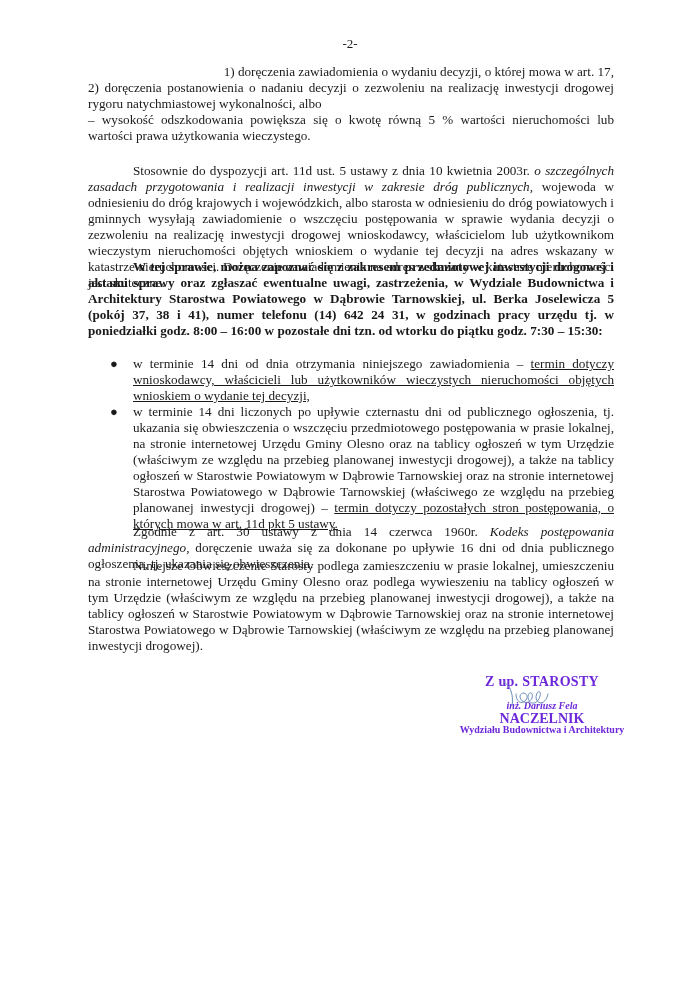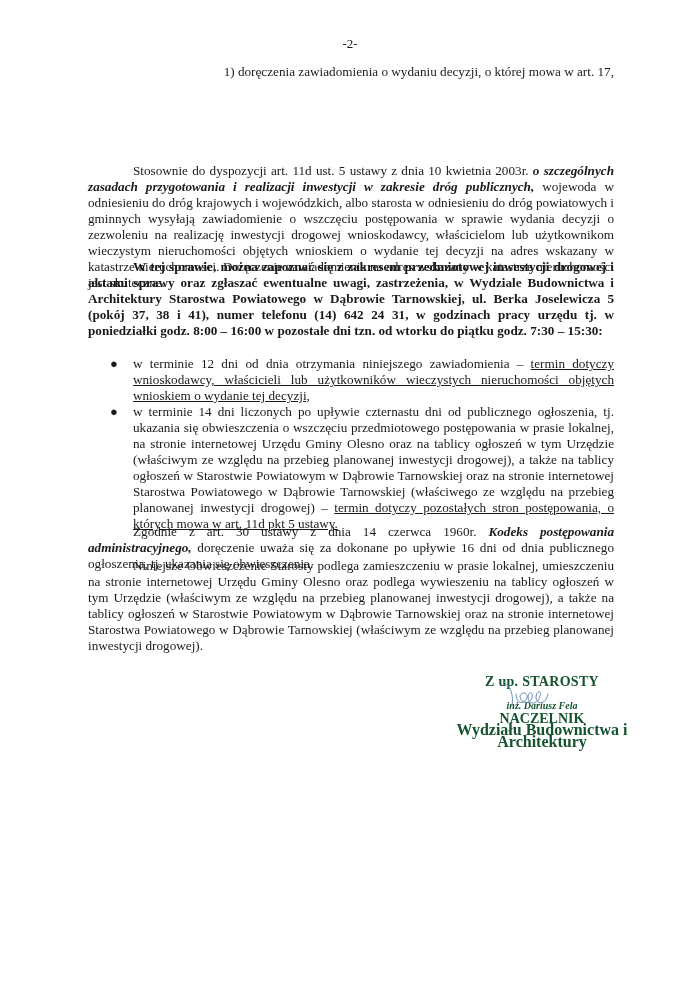--- a/index.html
+++ b/index.html
@@ -6,58 +6,60 @@
   body {
     width: 700px; height: 991px; background: #ffffff; position: relative; overflow: hidden;
     font-family: "Liberation Serif", "DejaVu Serif", serif;
     color: #1a1a1a;
   }
   .page { position: absolute; left: 88px; top: 0; width: 526px; font-size: 13.2px; line-height: 16px; }
   .pagenum { position: absolute; top: 36px; left: 0; width: 700px; text-align: center; font-size: 13px; }
   .block { position: absolute; left: 0; width: 526px; text-align: justify; }
   .p { text-indent: 45px; text-align: justify; margin: 0; }
   .line { display: block; text-align: right; }
-  i { font-style: italic; font-weight: bold; }
+  i { font-style: italic; }
   u { text-decoration: underline; }
   ul.bul { margin: 0; padding: 0; list-style: none; }
   ul.bul li { position: relative; padding-left: 45px; text-align: justify; }
   ul.bul li .dot { position: absolute; left: 22px; top: 0; font-size: 13px; }
-  .stamp { position: absolute; left: 452px; top: 674px; width: 180px; text-align: center; color: #14532d; font-family: "Liberation Serif", serif; }
+  .stamp { position: absolute; left: 452px; top: 674px; width: 180px; text-align: center; color: #6d28d9; font-family: "Liberation Serif", serif; }
   .stamp .s1 { font-size: 14px; font-weight: bold; letter-spacing: 0.3px; line-height: 16px; }
   .stamp .s2 { font-size: 10px; font-weight: bold; font-style: italic; line-height: 14px; }
   .stamp .s3 { font-size: 14px; font-weight: bold; line-height: 11px; }
-  .stamp .s4 { font-size: 16px; font-weight: bold; line-height: 12px; }
+  .stamp .s4 { font-size: 10px; font-weight: bold; line-height: 12px; }
   .sig { position: absolute; left: 500px; top: 680px; width: 60px; height: 30px; }
 </style>
 </head>
 <body>
 
 <div class="pagenum">-2-</div>
 
 <div class="page">
 
   <div class="block" style="top:64px;">
     <div class="line">1) doręczenia zawiadomienia o wydaniu decyzji, o której mowa w art. 17,</div>
+    <div class="p" style="text-indent:0">2) doręczenia postanowienia o nadaniu decyzji o zezwoleniu na realizację inwestycji drogowej rygoru natychmiastowej wykonalności, albo</div>
+    <div class="p" style="text-indent:0">– wysokość odszkodowania powiększa się o kwotę równą 5 % wartości nieruchomości lub wartości prawa użytkowania wieczystego.</div>
   </div>
 
   <div class="block" style="top:163px;">
     <p class="p">
       <span>Stosownie do dyspozycji art. 11d ust. 5 ustawy z dnia 10 kwietnia 2003r. </span><i>o szczególnych zasadach przygotowania i realizacji inwestycji w zakresie dróg publicznych,</i><span> wojewoda w odniesieniu do dróg krajowych i wojewódzkich, albo starosta w odniesieniu do dróg powiatowych i gminnych wysyłają zawiadomienie o wszczęciu postępowania w sprawie wydania decyzji o zezwoleniu na realizację inwestycji drogowej wnioskodawcy, właścicielom lub użytkownikom wieczystym nieruchomości objętych wnioskiem o wydanie tej decyzji na adres wskazany w katastrze nieruchomości. Doręczenie zawiadomienia na adres wskazany w katastrze nieruchomości jest skuteczne.</span>
     </p>
   </div>
 
   <div class="block" style="top:259px;font-weight:bold;">
     <p class="p">W tej sprawie, można zapoznać się z zakresem przedmiotowej inwestycji drogowej i aktami sprawy oraz zgłaszać ewentualne uwagi, zastrzeżenia, w Wydziale Budownictwa i Architektury Starostwa Powiatowego w Dąbrowie Tarnowskiej, ul. Berka Joselewicza 5 (pokój 37, 38 i 41), numer telefonu (14) 642 24 31, w godzinach pracy urzędu tj. w poniedziałki godz. 8:00 – 16:00 w pozostałe dni tzn. od wtorku do piątku godz. 7:30 – 15:30:</p>
   </div>
 
   <div class="block" style="top:356px;">
     <ul class="bul">
       <li>
         <span class="dot">●</span>
-        <span>w terminie 12 dni od dnia otrzymania niniejszego zawiadomienia – </span><u>termin dotyczy wnioskodawcy, właścicieli lub użytkowników wieczystych nieruchomości objętych wnioskiem o wydanie tej decyzji,</u>
+        <span>w terminie 14 dni od dnia otrzymania niniejszego zawiadomienia – </span><u>termin dotyczy wnioskodawcy, właścicieli lub użytkowników wieczystych nieruchomości objętych wnioskiem o wydanie tej decyzji,</u>
       </li>
       <li>
         <span class="dot">●</span>
         <span>w terminie 14 dni liczonych po upływie czternastu dni od publicznego ogłoszenia, tj. ukazania się obwieszczenia o wszczęciu przedmiotowego postępowania w prasie lokalnej, na stronie internetowej Urzędu Gminy Olesno oraz na tablicy ogłoszeń w tym Urzędzie (właściwym ze względu na przebieg planowanej inwestycji drogowej), a także na tablicy ogłoszeń w Starostwie Powiatowym w Dąbrowie Tarnowskiej oraz na stronie internetowej Starostwa Powiatowego w Dąbrowie Tarnowskiej (właściwego ze względu na przebieg planowanej inwestycji drogowej) – </span><u>termin dotyczy pozostałych stron postępowania, o których mowa w art. 11d pkt 5 ustawy.</u>
       </li>
     </ul>
   </div>
 
   <div class="block" style="top:524px;">
     <p class="p">

